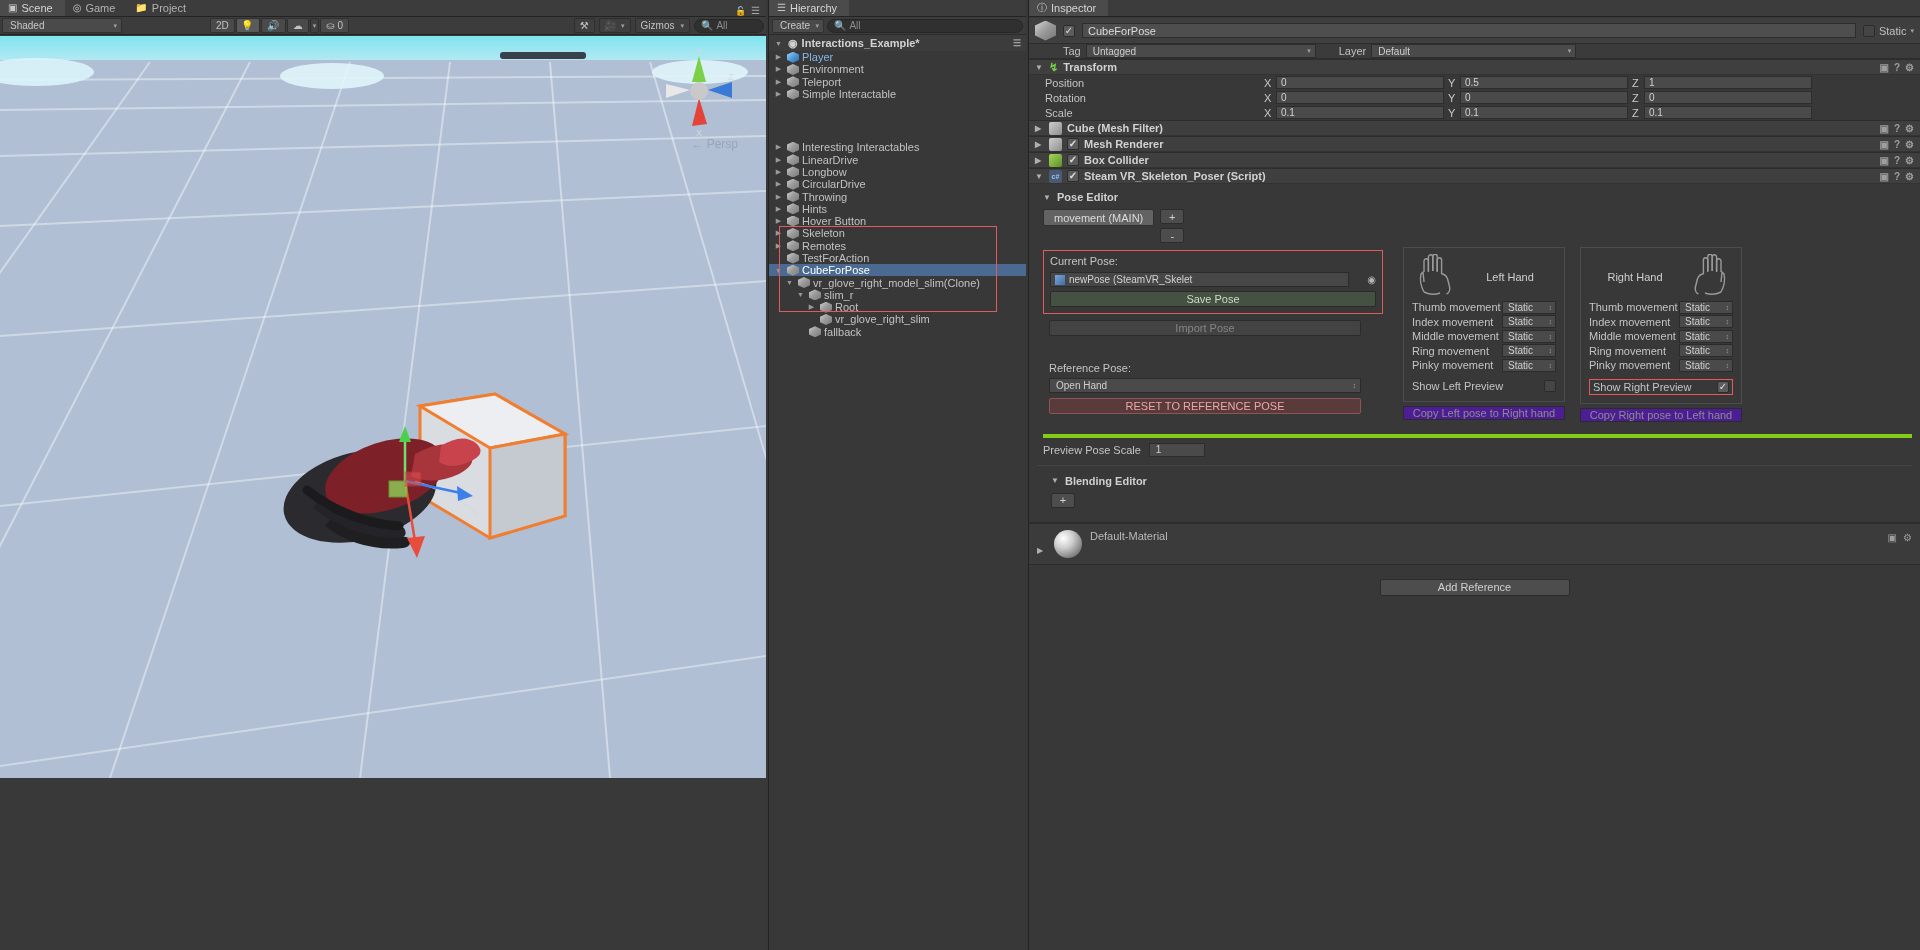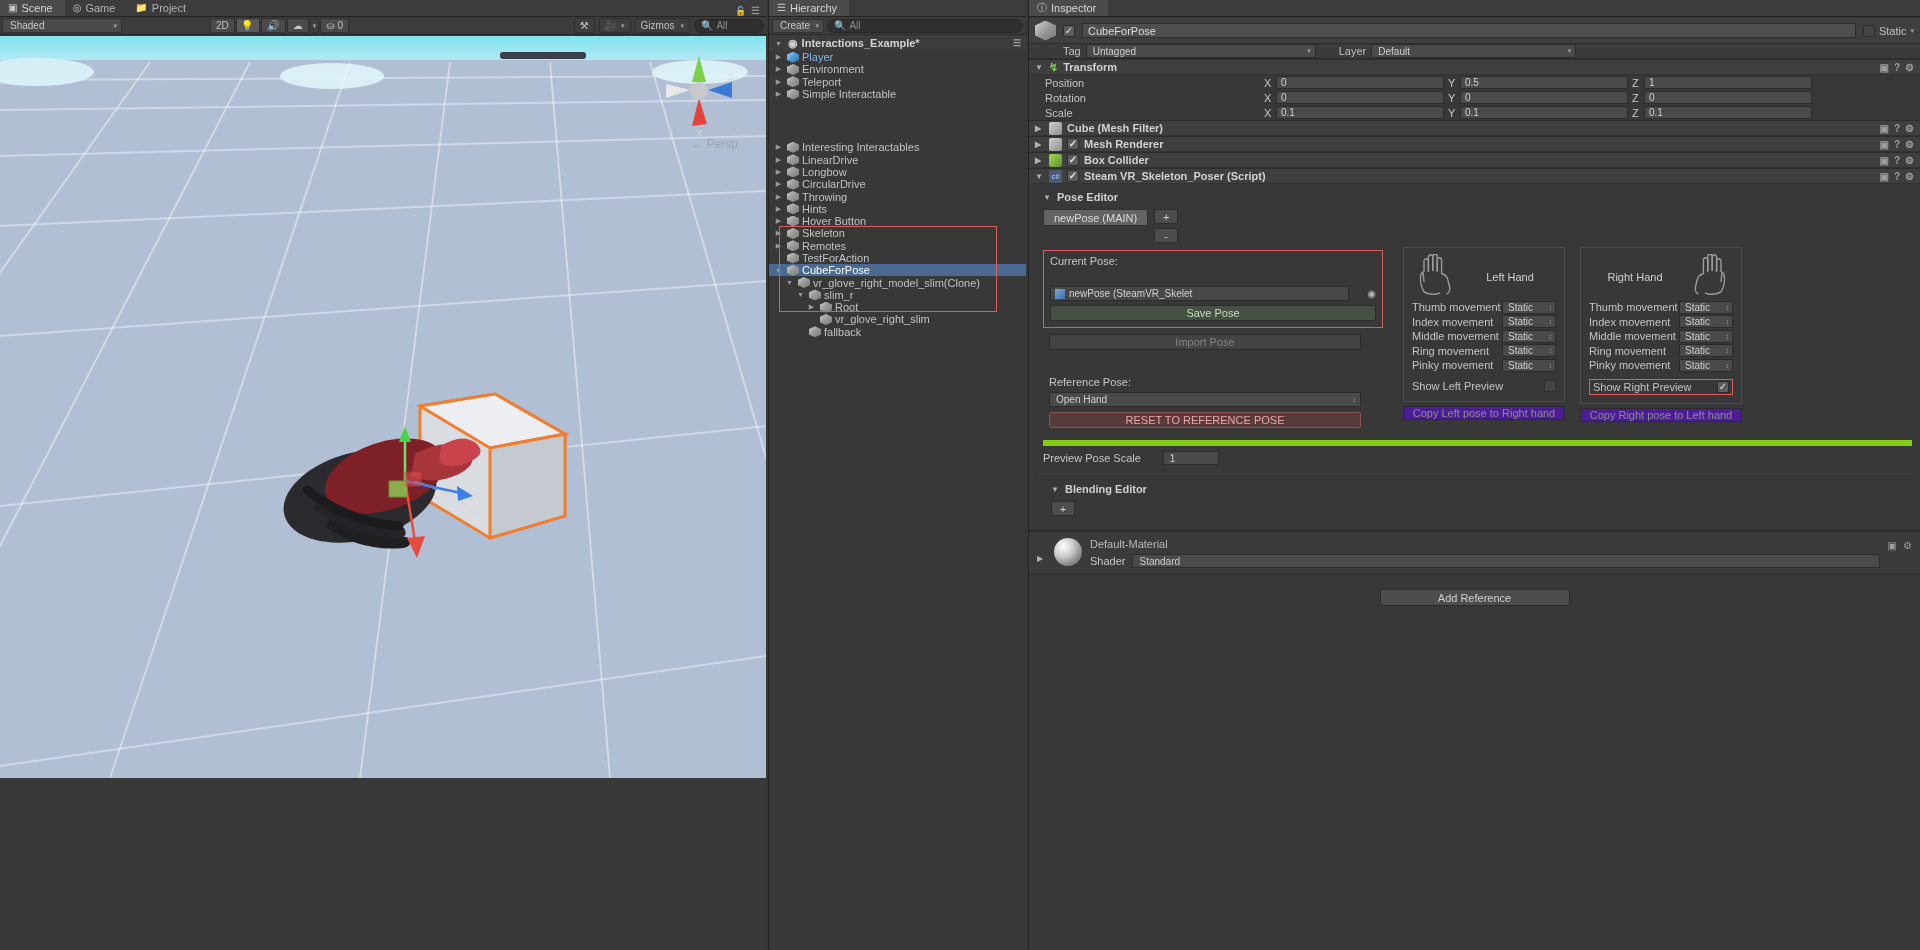--- a/index.html
+++ b/index.html
@@ -695,38 +695,38 @@
         </div>
 
       <div id="pose-editor">
         <div class="sec-title">
           <span class="tw2">▼</span>
           <span>Pose Editor</span>
         </div>
 
         <div style="display:flex;align-items:flex-start;gap:6px;">
           <div class="pose-tab">
-            <span>newPose (MAIN)</span>
+            <span>movement (MAIN)</span>
           </div>
           <div>
             <div class="sq-btn">
               <span>+</span>
             </div>
             <div class="sq-btn" style="margin-top:4px;">
               <span>-</span>
             </div>
           </div>
         </div>
 
         <div style="display:flex;gap:14px;align-items:flex-start;">
 
           <div style="width:346px;">
             <div id="redbox-current">
               <div class="small-label">Current Pose:</div>
-              <div style="display:flex;align-items:center;gap:18px;margin-top:19px;">
+              <div style="display:flex;align-items:center;gap:18px;margin-top:5px;">
                 <div class="objfield" style="flex:1;">
                   <span class="thumb"></span>
                   <span>newPose (SteamVR_Skelet</span>
                 </div>
                 <span style="font-size:10px;color:#b5b5b5;">◉</span>
               </div>
               <div class="wide-btn green" style="margin-top:4px;">
                 <span>Save Pose</span>
               </div>
             </div>
@@ -862,21 +862,21 @@
                     <span class="chk">✓</span>
                   </div>
                 </div>
                 <div class="copy-btn">
                   <span>Copy Right pose to Left hand</span>
                 </div>
               </div>
             </div>
         </div>
 
-        <div style="display:flex;align-items:center;gap:22px;margin-top:12px;border-top:6px solid #84cc16;padding-top:5px;">
+        <div style="display:flex;align-items:center;gap:8px;margin-top:12px;border-top:4px solid #84cc16;padding-top:5px;">
           <span class="small-label">Preview Pose Scale</span>
           <div class="field" style="width:56px;">
             <span>1</span>
           </div>
         </div>
       </div>
 
       <div style="padding:6px 8px 8px 14px;border-top:1px solid #444;margin:4px 8px 0 8px;">
         <div class="sec-title">
           <span class="tw2">▼</span>
@@ -887,26 +887,20 @@
         </div>
       </div>
 
       <div class="hr" style="margin-top:6px;"></div>
 
       <div id="mat-block">
         <span class="tw2" style="margin-top:16px;">▶</span>
         <div class="mat-sphere"></div>
         <div style="flex:1;">
           <div style="color:#b9b9b9;font-size:11px;">Default-Material</div>
-          <div style="display:flex;align-items:center;gap:7px;margin-top:4px;">
-            <span class="small-label">Shader</span>
-            <div class="field" style="flex:1;">
-              <span>Standard</span>
-            </div>
-          </div>
         </div>
         <div style="display:flex;gap:6px;color:#9e9e9e;font-size:10px;margin-top:2px;">
           <span>▣</span>
           <span>⚙</span>
         </div>
       </div>
 
       <div class="hr"></div>
 
       <div id="add-component">

